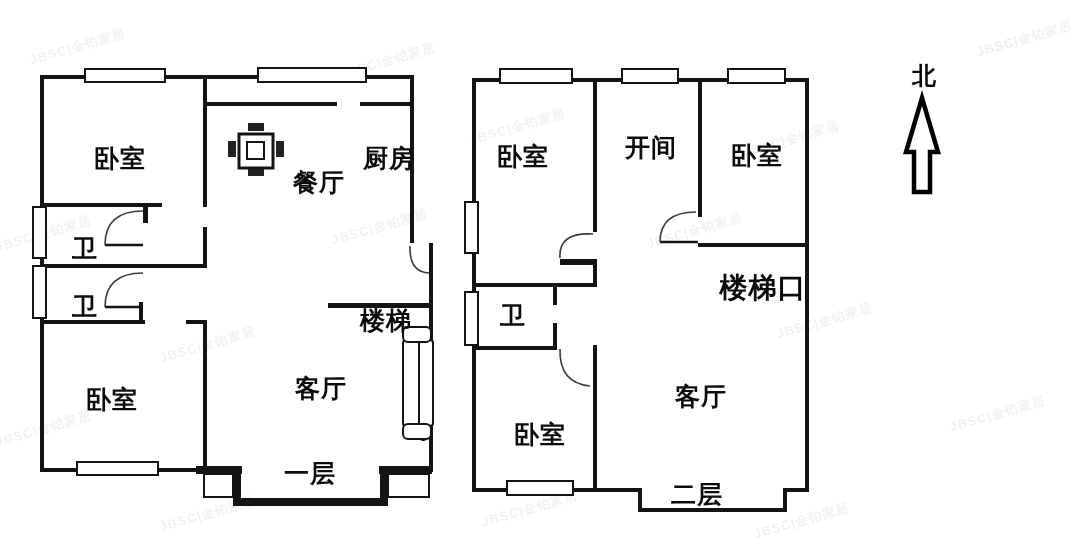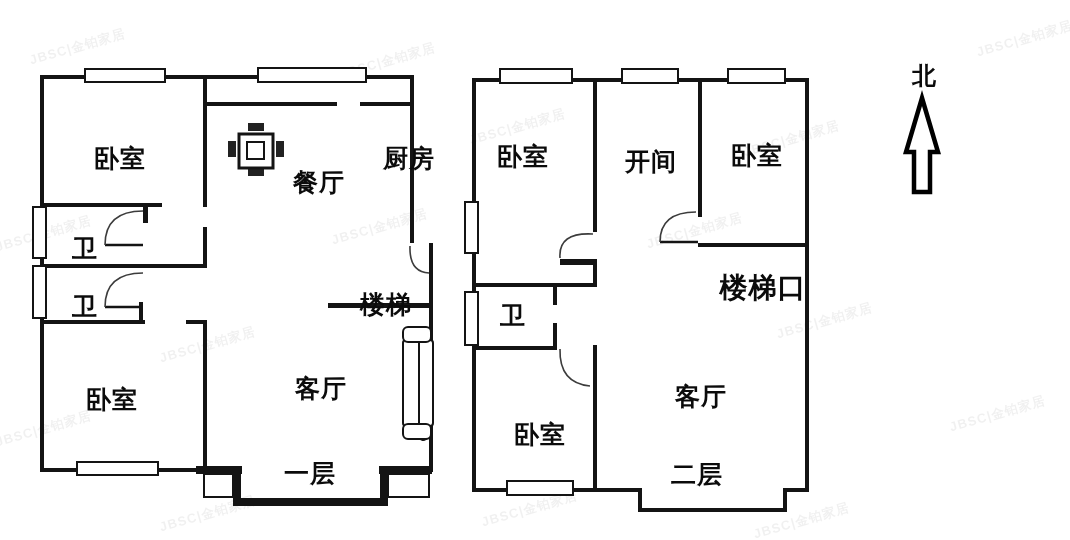--- a/index.html
+++ b/index.html
@@ -148,35 +148,35 @@
         <path d="M560,349 Q559,383 590,386"></path>
       </g>
     </g>
 
     <path d="M922,98 L938,152 L930,152 L930,192 L914,192 L914,152 L906,152 Z" fill="#ffffff" stroke="#000000" stroke-width="4.5" stroke-linejoin="miter"></path>
   </svg>
 
   <div>
     <div class="lbl" style="left:120px;top:158px">卧室</div>
     <div class="lbl" style="left:319px;top:182px">餐厅</div>
-    <div class="lbl" style="left:409px;top:158px">厨房</div>
+    <div class="lbl" style="left:389px;top:158px">厨房</div>
     <div class="lbl" style="left:85px;top:248px">卫</div>
     <div class="lbl" style="left:85px;top:306px">卫</div>
-    <div class="lbl" style="left:386px;top:304px">楼梯</div>
+    <div class="lbl" style="left:386px;top:320px">楼梯</div>
     <div class="lbl" style="left:112px;top:399px">卧室</div>
     <div class="lbl" style="left:321px;top:388px">客厅</div>
     <div class="lbl" style="left:310px;top:473px">一层</div>
   </div>
 
   <div>
     <div class="lbl" style="left:523px;top:156px">卧室</div>
-    <div class="lbl" style="left:651px;top:161px">开间</div>
+    <div class="lbl" style="left:651px;top:147px">开间</div>
     <div class="lbl" style="left:757px;top:155px">卧室</div>
     <div class="lbl small" style="left:763px;top:288px">楼梯口</div>
     <div class="lbl" style="left:513px;top:315px">卫</div>
     <div class="lbl" style="left:540px;top:434px">卧室</div>
     <div class="lbl" style="left:701px;top:396px">客厅</div>
-    <div class="lbl" style="left:697px;top:474px">二层</div>
+    <div class="lbl" style="left:697px;top:494px">二层</div>
   </div>
 
   <div class="lbl north" style="left:924px;top:76px">北</div>
 
 </div>
 
 </body></html>

